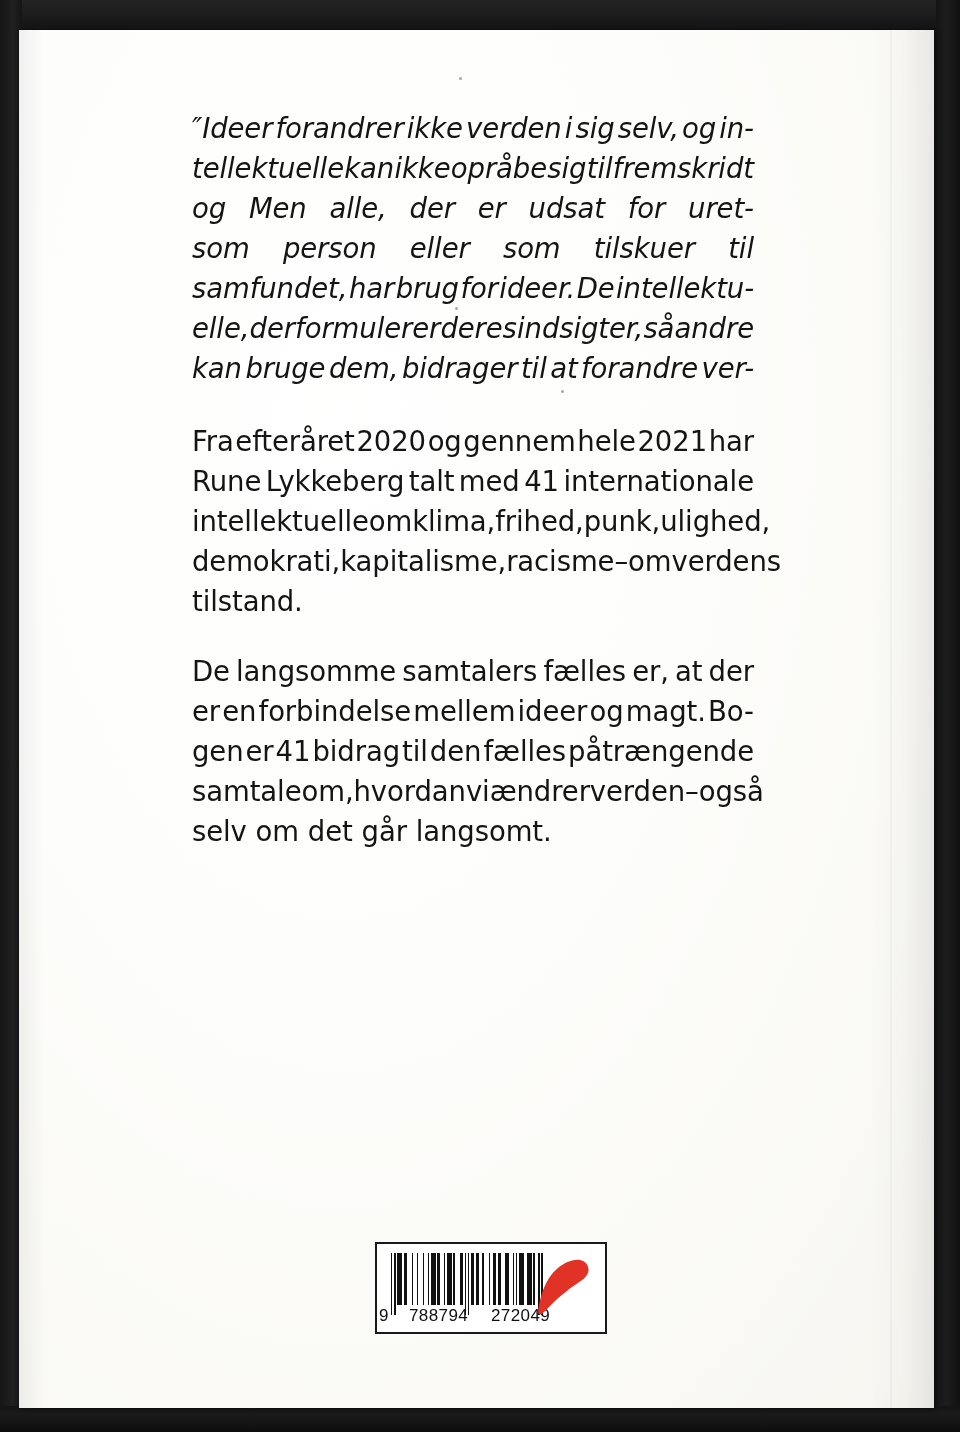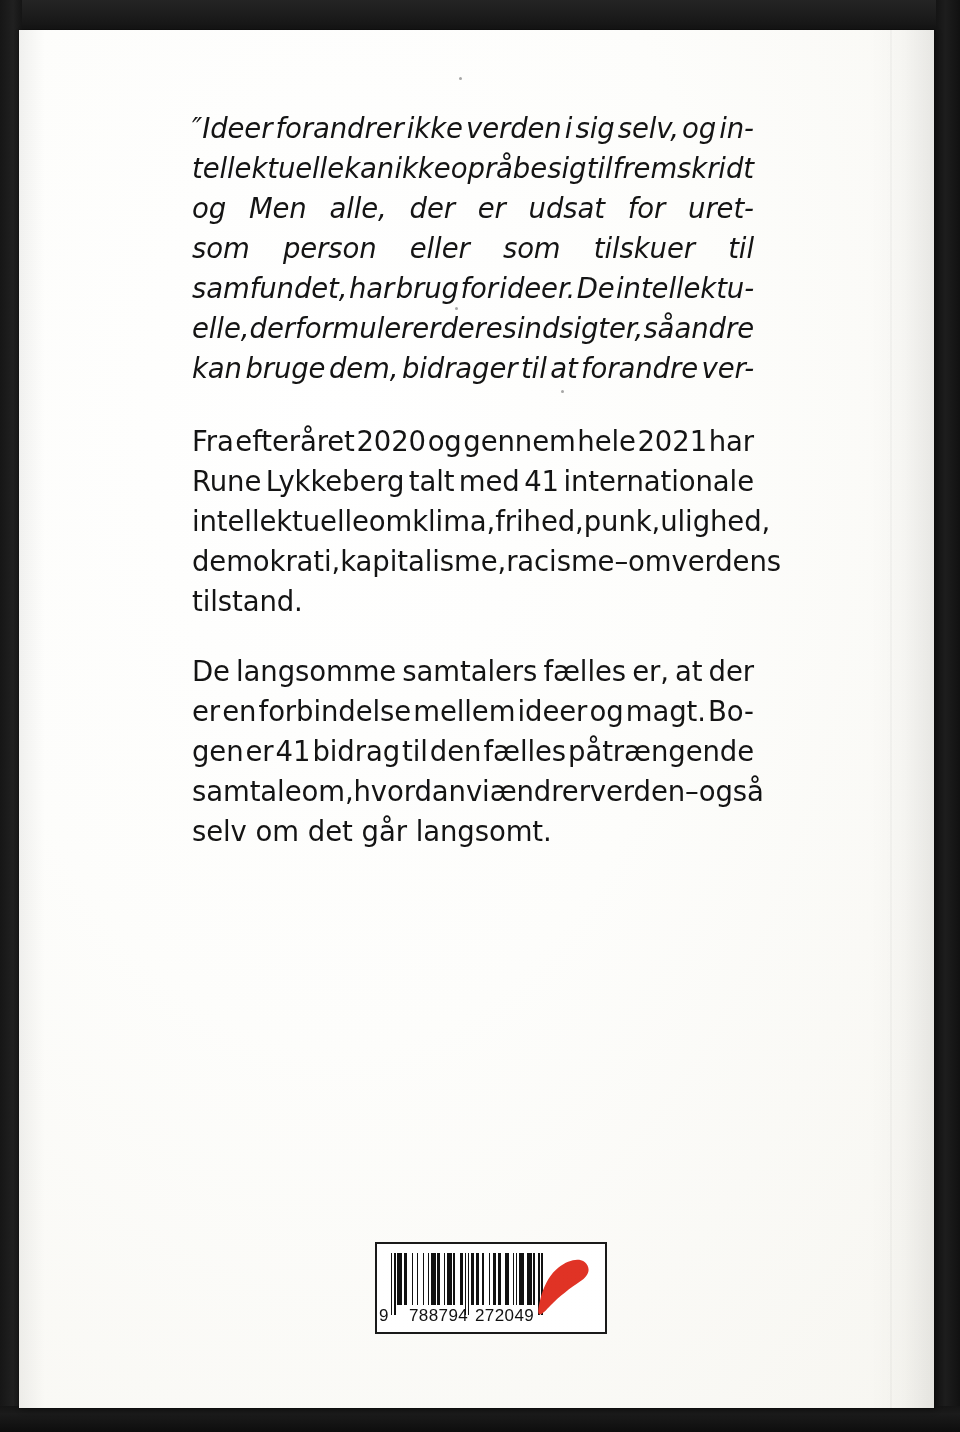--- a/index.html
+++ b/index.html
@@ -171,21 +171,21 @@
     width: 176px;
     height: 22px;
     font-family: "Liberation Sans", sans-serif;
     font-size: 17px;
     color: #111;
     letter-spacing: 0.4px;
     white-space: pre;
   }
   .d-left  { position: absolute; left: 0px;  top: 1px; }
   .d-mid   { position: absolute; left: 22px; top: 1px; margin-left: 8px; }
-  .d-right { position: absolute; left: 96px; top: 1px; }
+  .d-right { position: absolute; left: 112px; top: 1px; }
 
   
   .leaf-mark {
     position: absolute;
     right: 14px;
     top: 12px;
     width: 54px;
     height: 68px;
   }
   .leaf-mark svg { display: block; width: 100%; height: 100%; }

